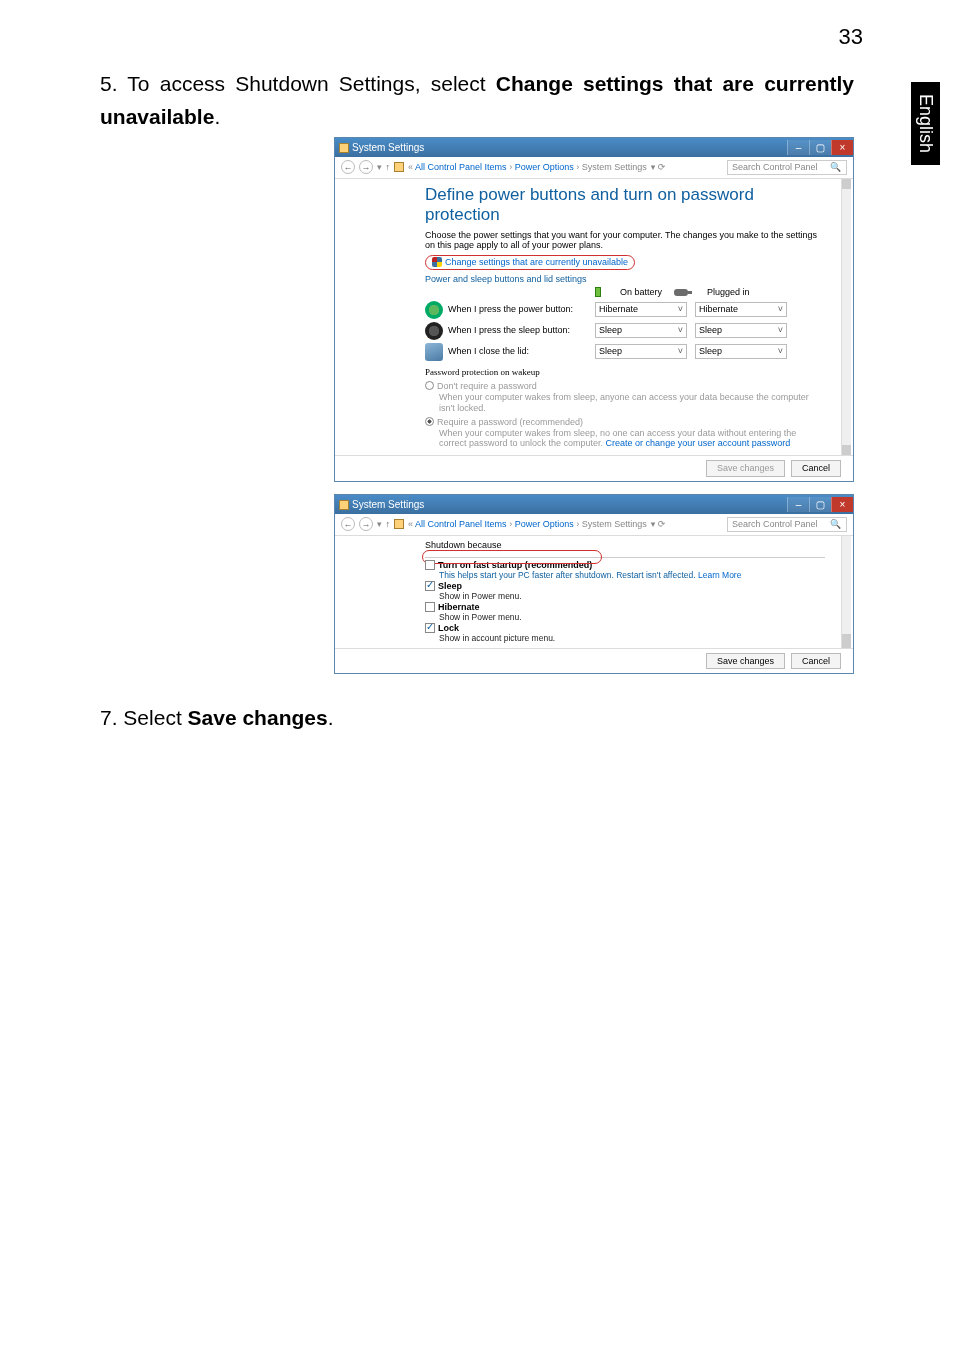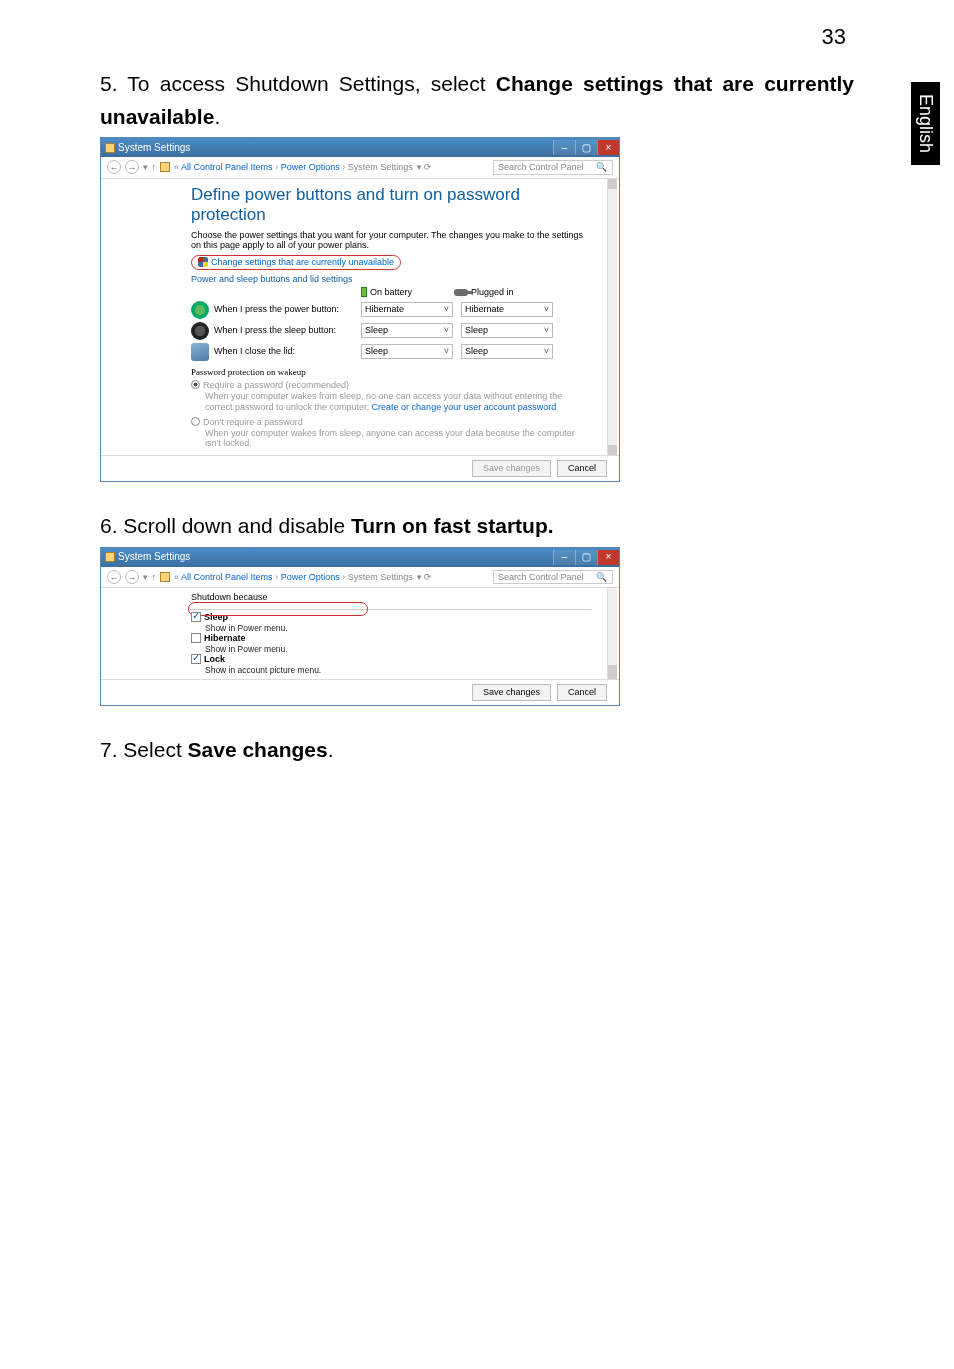--- a/index.html
+++ b/index.html
@@ -10,42 +10,42 @@
     color: #000;
     width: 954px;
   }
   .page {
     padding: 40px 100px 50px 100px;
     position: relative;
   }
   .page-number {
     position: absolute;
     top: 24px;
-    right: 108px;
+    right: 91px;
     font-size: 22px;
   }
   .side-tab {
     position: absolute;
     right: 14px;
     top: 82px;
     background: #000;
     color: #fff;
     padding: 12px 4px;
     font-size: 18px;
     writing-mode: vertical-rl;
     text-orientation: mixed;
   }
   .step {
     font-size: 21px;
     line-height: 1.55;
     margin: 28px 0 4px 0;
     text-align: justify;
   }
   .step b { font-weight: bold; }
-  .figure-wrap { display: flex; justify-content: flex-start; margin: 4px 0 12px 0; }
+  .figure-wrap { display: flex; justify-content: flex-end; margin: 4px 0 12px 0; }
 
   
   .win {
     width: 520px;
     border: 1px solid #5a87b0;
     background: #fff;
     font-size: 9px;
     line-height: 1.2;
     color: #000;
   }
@@ -115,21 +115,21 @@
   .shield { display:inline-block;width:10px;height:10px;vertical-align:-2px;
     background: conic-gradient(#3b6fa0 0 90deg,#ffd400 90deg 180deg,#3b6fa0 180deg 270deg,#c02020 270deg);
     border-radius:2px; margin-right:3px;}
   .circled-link { display:inline-block; border:1px solid #d03030; border-radius:12px; padding:1px 6px; }
   .subhead { color: #1060a0; font-size: 9px; margin-top:4px; }
 
   
   .settings-grid { margin-top:2px; }
   .hdr-row { display:flex; margin-bottom:3px;}
   .hdr-spacer { width:170px; }
-  .hdr-cell { width:93px; display:flex; align-items:center; gap:3px; font-size:9px;}
+  .hdr-cell { width:79px; display:flex; align-items:center; gap:19px; font-size:9px;}
   .batt-icon{ width:6px;height:10px;background:#6fbf3f;border:1px solid #2f7f10;display:inline-block;}
   .plug-icon{ width:14px;height:7px;border-radius:3px;background:#6b6b6b;display:inline-block;position:relative;}
   .plug-icon::after{content:"";position:absolute;right:-4px;top:2px;width:4px;height:3px;background:#6b6b6b;}
   .set-row{ display:flex; align-items:center; margin:3px 0;}
   .set-icn{ width:18px;height:18px; display:inline-block; border-radius:50%; margin-right:5px;}
   .icn-power{ background: radial-gradient(circle,#5cb85c 40%,#0a6 41%); }
   .icn-sleep{ background: radial-gradient(circle,#555 40%,#222 41%); }
   .icn-lid{ background: linear-gradient(160deg,#8db6d8,#4a7aa4); border-radius:3px;}
   .set-label{ width:147px; font-size:9px;}
   .sel{ width:92px; border:1px solid #bbb; background:#fff; padding:1px 3px; font-size:9px; display:flex; justify-content:space-between; margin-right:8px;}
@@ -260,41 +260,38 @@
                 <span class="arr">˅</span>
               </span>
             <span class="sel">
                 <span>Sleep</span>
                 <span class="arr">˅</span>
               </span>
           </div>
         </div>
 
         <div class="fieldset-label">Password protection on wakeup</div>
+        <div style="margin-top:4px;" class="disabled">
+          <span class="radio"></span><span>Don't require a password</span>
+          <div class="indent">When your computer wakes from sleep, anyone can access your data because the computer isn't locked.</div>
+        </div>
         <div style="margin-top:3px;" class="disabled">
           <span class="radio sel-r"></span><span>Require a password (recommended)</span>
           <div class="indent">
             <span>When your computer wakes from sleep, no one can access your data without entering the correct password to unlock the computer. </span><span class="lnk">Create or change your user account password</span>
           </div>
         </div>
-        <div style="margin-top:4px;" class="disabled">
-          <span class="radio"></span><span>Don't require a password</span>
-          <div class="indent">When your computer wakes from sleep, anyone can access your data because the computer isn't locked.</div>
-        </div>
       </div>
       <div class="footer">
         <div class="btn disabled-btn">Save changes</div>
         <div class="btn">Cancel</div>
       </div>
     </div>
   </div>
 
-  <p class="step">
-    <span>6. Scroll down and disable </span><b>Turn on fast startup.</b>
-  </p>
 
   <div class="figure-wrap">
     <div class="win win2">
       <div class="titlebar">
         <div class="tb-left">
           <span class="tb-icon"></span>
           <span>System Settings</span>
         </div>
         <div class="win-ctrls">
           <div class="win-btn win-min">–</div>
@@ -325,20 +322,26 @@
 
       <div class="content2">
         <div class="scrollbar-r">
           <div class="scroll-thumb" style="bottom:0;height:14px;"></div>
         </div>
         <div class="group-title">Shutdown because</div>
         <div class="sep-line"></div>
 
         <div class="red-oval oval1"></div>
         <div>
+          <span class="cb"></span><span class="bold-op">Turn on fast startup (recommended)</span>
+          <div class="desc" style="color:#1060a0;">
+            <span style="color:#1060a0;">This helps start your PC faster after shutdown. Restart isn't affected. </span><span class="lnk">Learn More</span>
+          </div>
+        </div>
+        <div>
           <span class="cb ck"></span><span class="bold-op">Sleep</span>
           <div class="desc">Show in Power menu.</div>
         </div>
         <div>
           <span class="cb"></span><span class="bold-op">Hibernate</span>
           <div class="desc">Show in Power menu.</div>
         </div>
         <div>
           <span class="cb ck"></span><span class="bold-op">Lock</span>
           <div class="desc">Show in account picture menu.</div>

